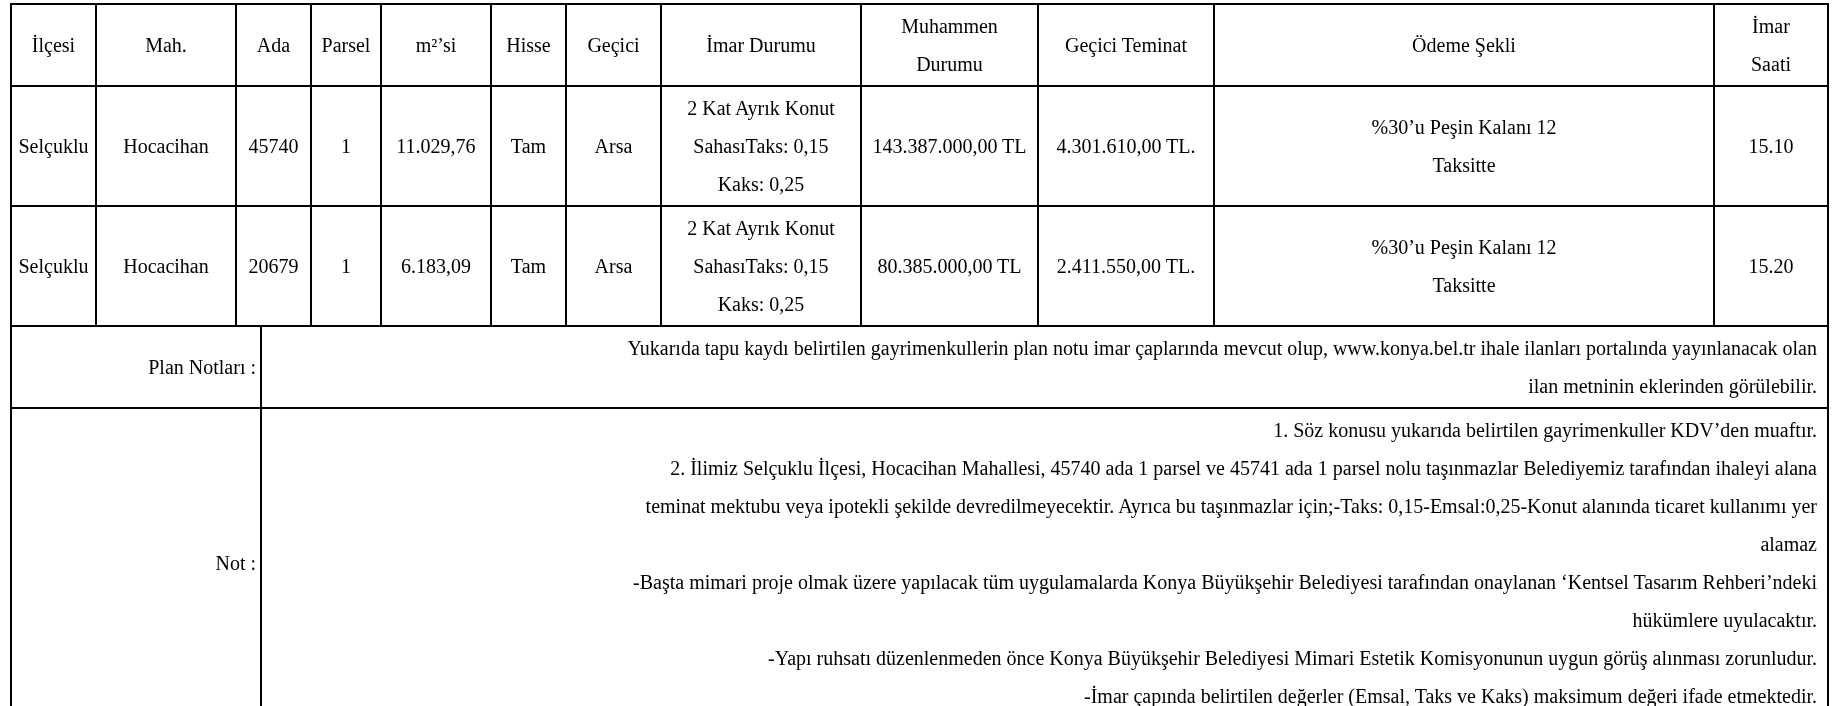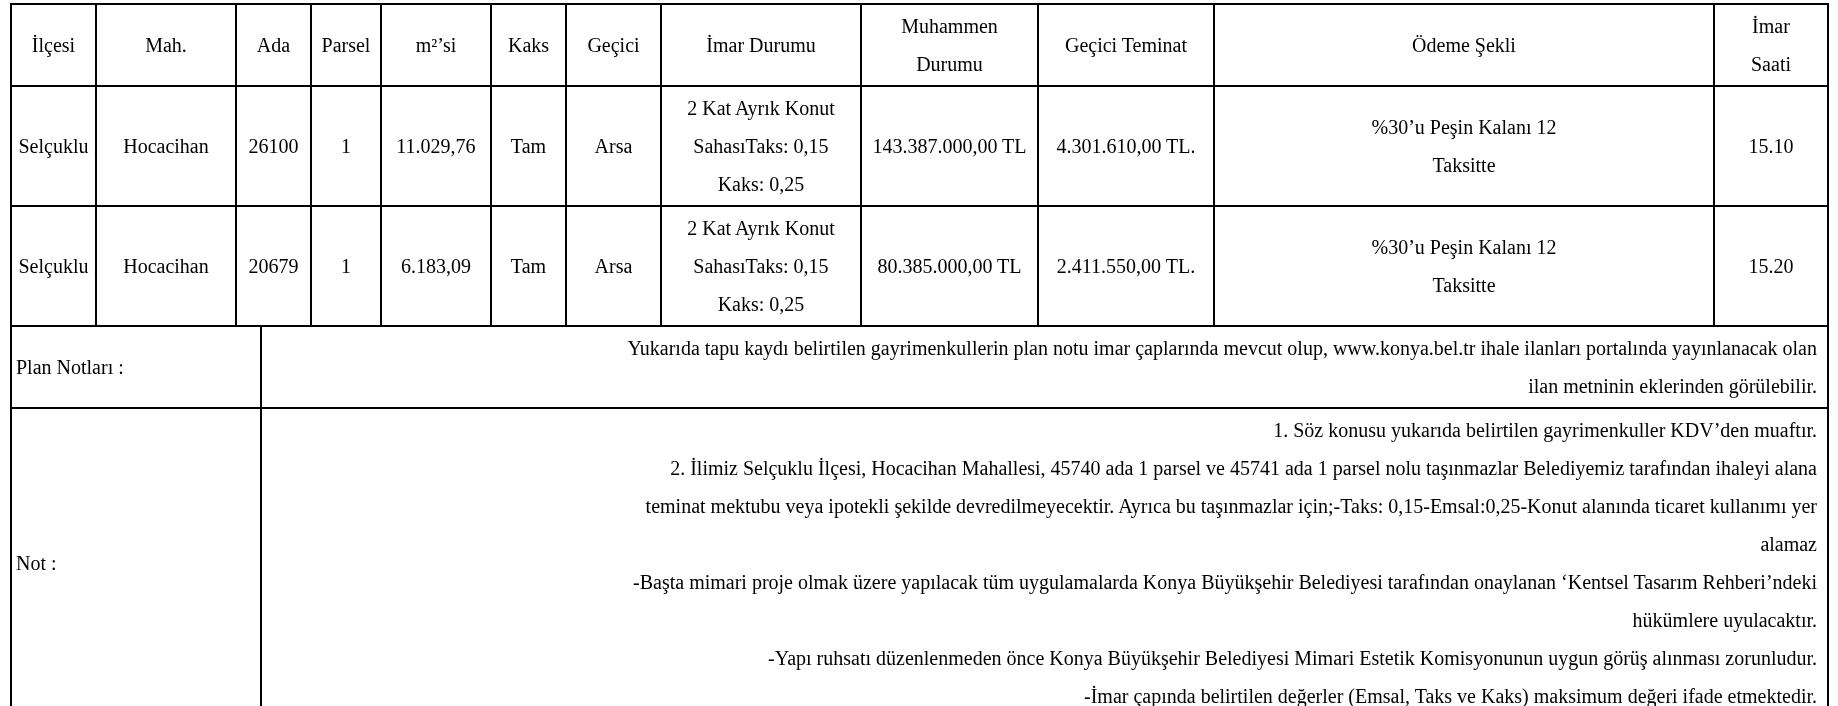--- a/index.html
+++ b/index.html
@@ -33,21 +33,21 @@
     line-height: 1.9;
     white-space: pre-line;
     overflow: hidden;
   }
   tr.h-header  { height: 76px; }
   tr.h-row1    { height: 118px; }
   tr.h-row2    { height: 114px; }
   tr.h-plan    { height: 78px; }
   tr.h-not     { height: 306px; }
   td.label-cell {
-    text-align: left;
+    text-align: right;
     vertical-align: middle;
   }
   td.content-cell {
     text-align: right;
     padding-left: 6px;
     padding-right: 10px;
   }
 </style>
 </head>
 <body>
@@ -69,34 +69,34 @@
         <col style="width:500px">
         <col style="width:114px">
     </colgroup>
     <tbody>
       <tr class="h-header">
         <td>İlçesi</td>
         <td>Mah.</td>
         <td>Ada</td>
         <td>Parsel</td>
         <td>m²’si</td>
-        <td>Kaks</td>
+        <td>Hisse</td>
         <td>Geçici</td>
         <td>İmar Durumu</td>
         <td>Muhammen Durumu</td>
         <td>Geçici Teminat</td>
         <td>Ödeme Şekli</td>
         <td>İmar
 Saati</td>
       </tr>
 
       <tr class="h-row1">
         <td>Selçuklu</td>
         <td>Hocacihan</td>
-        <td>26100</td>
+        <td>45740</td>
         <td>1</td>
         <td>11.029,76</td>
         <td>Tam</td>
         <td>Arsa</td>
         <td>2 Kat Ayrık Konut
 SahasıTaks: 0,15
 Kaks: 0,25</td>
         <td>143.387.000,00 TL</td>
         <td>4.301.610,00 TL.</td>
         <td>%30’u Peşin Kalanı 12

